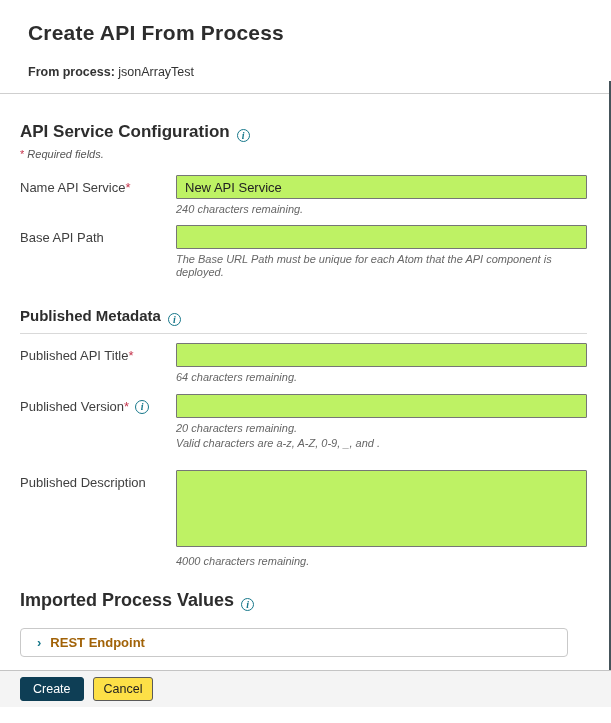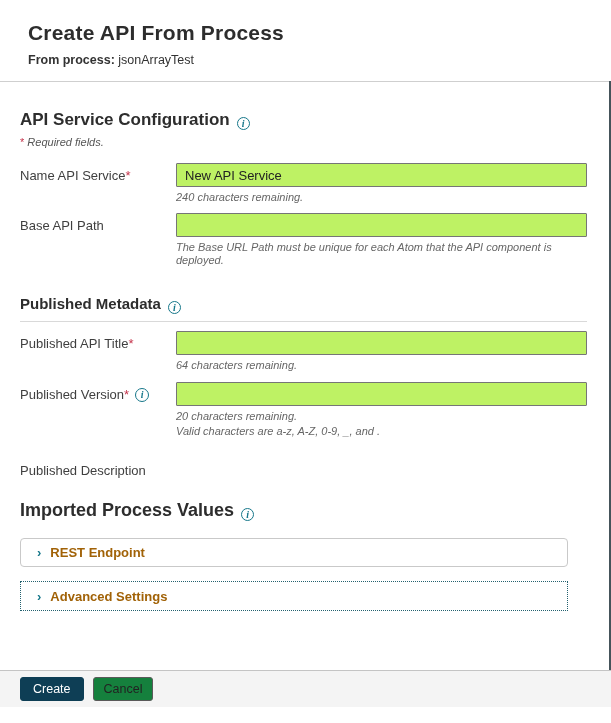--- a/index.html
+++ b/index.html
@@ -15,21 +15,21 @@
 
   
   .header { padding: 21px 20px 0 28px; }
   .page-title {
     font-size: 21px;
     font-weight: bold;
     color: #2d2d2d;
     letter-spacing: 0.2px;
     line-height: 24px;
   }
-  .subtitle { margin-top: 8px; font-size: 12.5px; color: #333; line-height: 15px; }
+  .subtitle { margin-top: 20px; font-size: 12.5px; color: #333; line-height: 15px; }
   .subtitle .bold { font-weight: bold; }
   .top-divider { border: none; border-top: 1px solid #cfcfcf; margin-top: 13px; }
 
   
   .right-edge {
     position: absolute; top: 81px; right: 0; width: 2px; height: 609px;
     background: #45535a;
   }
 
   
@@ -134,21 +134,21 @@
     cursor: pointer;
     display: inline-flex; align-items: center; justify-content: center;
   }
   .btn-primary {
     background: #0e3e55; color: #ffffff;
     border: 1px solid #0e3e55;
     padding: 0 12px;
     margin-right: 9px;
   }
   .btn-secondary {
-    background: #15803d; color: #222;
+    background: #fde047; color: #222;
     border: 1px solid #5a5a5a;
     padding: 0 10px;
   }
 </style>
 </head>
 <body>
 
 <div class="page">
 
   <div class="header">
@@ -221,20 +221,24 @@
         <input class="text-input" type="text" value="" style="">
         <div class="helper">20 characters remaining.</div>
         <div class="helper">Valid characters are a-z, A-Z, 0-9, _, and .</div>
       </div>
     </div>
 
     <div class="row row-description">
       <div class="label-col">
         <span>Published Description</span>
       </div>
+      <div class="field-col">
+        <textarea class="text-input" style=""></textarea>
+        <div class="helper">4000 characters remaining.</div>
+      </div>
     </div>
 
     <div class="section-title large">
       <span>Imported Process Values</span>
       <span class="info-icon">i</span>
     </div>
 
     <div class="panel panel-rest">
       <span class="chevron">›</span>
       <span class="panel-label">REST Endpoint</span>

